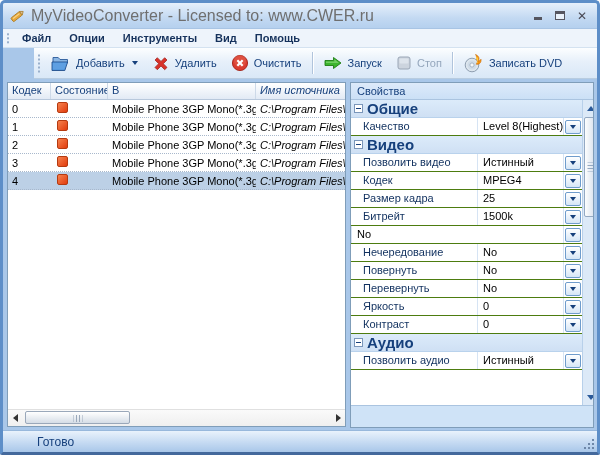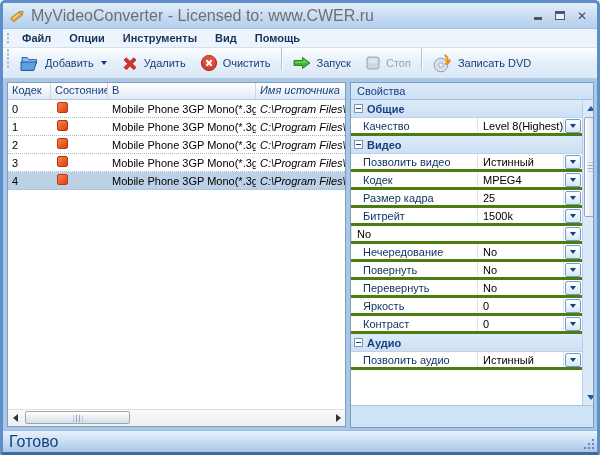--- a/index.html
+++ b/index.html
@@ -41,21 +41,21 @@
   .grip { width:5px; height:70%; margin:0 3px 0 2px;
     background-image:radial-gradient(circle, #9ab0cc 1px, transparent 1.2px);
     background-size:4px 4px; background-position:center; background-repeat:repeat-y; }
   .menu-item { font-size:11px; font-weight:bold; color:#16325c; padding:2px 9px; cursor:default; }
 
   
   .toolbar {
     height:31px; flex:0 0 31px;
     background:linear-gradient(#fcfeff, #e7f0fa 45%, #d9e8f7);
     border-bottom:1px solid #b8cce0;
-    display:flex; 
+    display:flex; align-items:center;margin-left:31px;
   }
   .tbtn { display:flex; align-items:center; gap:5px; padding:3px 7px; border-radius:3px; font-size:11px; color:#16407c; cursor:default; }
   .tbtn svg { flex:0 0 auto; }
   .tbtn.disabled { color:#94a6bc; }
   .dd-caret { width:0; height:0; border-left:3px solid transparent; border-right:3px solid transparent; border-top:4px solid #16407c; margin-left:2px; }
   .tsep { width:1px; height:22px; background:#b0c4dc; margin:0 3px; box-shadow:1px 0 0 #fff; }
 
   
   .main { flex:1 1 auto; position:relative; background:#a9c7e9; }
 
@@ -98,22 +98,22 @@
     display:flex; flex-direction:column; overflow:hidden;
   }
   .props-header { height:17px; flex:0 0 17px; background:linear-gradient(#ddeafa,#cbe0f6);
     font-size:11px; color:#16407c; padding:2px 0 0 6px; border-bottom:1px solid #aac4e0; }
   .props-body { flex:0 0 auto; display:flex; }
   .props-grid { flex:1 1 auto; background:#fff; }
   .grow { height:18px; display:flex; align-items:center; gap:4px; padding-left:3px;
     background:linear-gradient(#dcebfa,#cfe0f4); border-bottom:1px solid #b9d2ec; }
   .collapse-box { width:9px; height:9px; background:#fff; border:1px solid #7a96ba; position:relative; flex:0 0 auto; }
   .collapse-box::after { content:""; position:absolute; left:1px; right:1px; top:3px; height:1px; background:#16407c; }
-  .glabel { font-size:11px; font-weight:bold; color:#16407c; white-space:nowrap; overflow:hidden; }
-  .prow { height:18px; display:flex; align-items:stretch; border-bottom:3px solid #4d7c0f; background:#fff; }
+  .glabel { font-size:15px; font-weight:bold; color:#16407c; white-space:nowrap; overflow:hidden; }
+  .prow { height:18px; display:flex; align-items:stretch; border-bottom:1px solid #4d7c0f; background:#fff; }
   .plabel { flex:0 0 126px; font-size:11px; color:#10305e; padding:2px 0 0 12px; white-space:nowrap; overflow:hidden; }
   .pvalue { flex:1 1 auto; font-size:11px; color:#000; padding:2px 0 0 5px; border-left:1px solid #d6e4f4; white-space:nowrap; overflow:hidden; }
   .pdd { flex:0 0 19px; border-left:1px solid #d6e4f4; display:flex; align-items:center; justify-content:center; }
   .dd-btn { width:16px; height:14px; border:1px solid #6f9ccc; border-radius:2px;
     background:linear-gradient(#ffffff,#d6e6f6); display:flex; align-items:center; justify-content:center; }
   .dd-btn i { width:0; height:0; border-left:3px solid transparent; border-right:3px solid transparent; border-top:4px solid #16407c; }
   .props-empty { flex:1 1 auto; background:#cfe3f7; border-top:1px solid #aac4e0; }
 
   
   .vscroll { flex:0 0 17px; background:#dce9f7; border-left:1px solid #b8d0ea; position:relative; }
@@ -124,21 +124,21 @@
   .vs-thumb { position:absolute; left:1px; top:17px; width:13px; height:100px; border:1px solid #93a8c2; border-radius:2px;
     background:linear-gradient(90deg,#fdfefe,#d2dcea); }
   .vs-grip { position:absolute; top:50%; left:50%; transform:translate(-50%,-50%); width:7px; height:9px;
     background-image:repeating-linear-gradient(#93a8c2 0 1px,transparent 1px 3px); }
 
   
   .statusbar { height:22px; flex:0 0 22px;
     background:linear-gradient(#e9f2fc, #c5daf2 55%, #a9c7e9);
     border-top:1px solid #98b8dc;
     display:flex; align-items:center; padding:0 6px; position:relative; }
-  .status-text { font-size:16px; color:#16407c; }
+  .status-text { font-size:12px; color:#16407c;margin-left:28px; }
   .resize-grip { position:absolute; right:2px; bottom:2px; }
 </style>
 </head>
 <body>
 
 <div class="window">
 
   <div class="titlebar">
     <svg class="app-icon" viewBox="0 0 17 17">
       <g transform="rotate(-38 8.5 8.5)">

